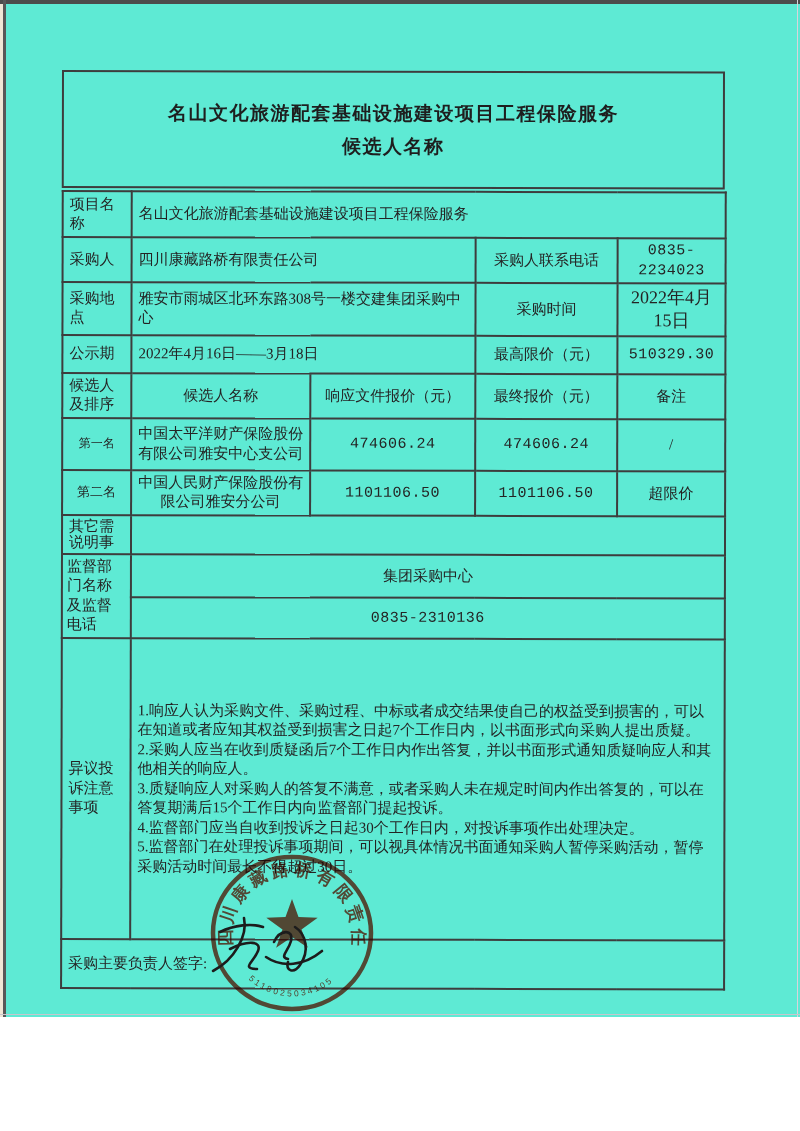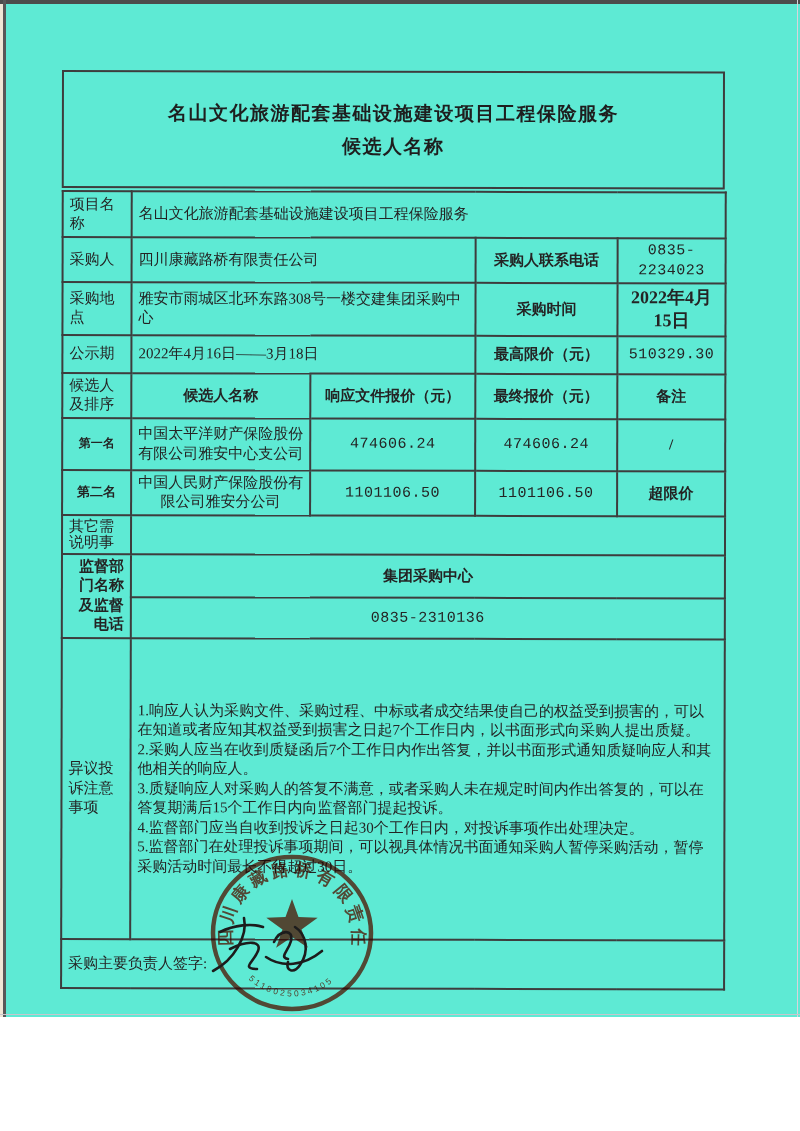--- a/index.html
+++ b/index.html
@@ -15,21 +15,21 @@
   .doc{position:absolute;left:62px;top:70px;width:663px;transform:rotate(0.12deg);transform-origin:0 0;}
   .title-box{box-sizing:border-box;width:663px;height:118px;border:2px solid #3d3d3d;
              display:flex;flex-direction:column;justify-content:center;align-items:center;gap:7px;}
   .title-line{font-family:"Liberation Sans",sans-serif;font-weight:700;font-size:19px;
               letter-spacing:1.5px;color:#1e1e1e;}
 
   table.main{border-collapse:collapse;table-layout:fixed;width:663px;margin-top:2px;}
   table.main td{border:2px solid #3d3d3d;box-sizing:border-box;padding:2px 6px;
                 font-size:15px;line-height:1.3;vertical-align:middle;overflow:hidden;}
   td.lbl{word-break:break-all;text-align:left;padding-left:7px;padding-right:4px;}
-  td.ctr{text-align:center;font-weight:bold;}
+  td.ctr{text-align:center;}
   td.val{text-align:left;padding-left:9px;}
   td.num{text-align:center;font-family:"Liberation Mono",monospace;font-size:13.5px;letter-spacing:0.5px;}
   td.cand-name{text-align:center;font-size:13px;line-height:1.35;padding:2px 4px;}
   td.longtext{font-size:14.5px;line-height:1.56;padding:10px 10px;text-align:left;}
   .obj-item{margin:0;}
   td.sig-row{padding-left:8px;font-size:15px;}
 
   .seal{position:absolute;left:204px;top:852px;mix-blend-mode:multiply;opacity:0.9;}
   .signature{position:absolute;left:200px;top:908px;}
 </style>
@@ -109,21 +109,21 @@
         <td class="num">1101106.50</td>
         <td class="ctr">超限价</td>
       </tr>
 
       <tr style="height:34px">
         <td class="lbl" style="line-height:1.1">其它需说明事</td>
         <td class="val" colspan="4"></td>
       </tr>
 
       <tr style="height:41px">
-        <td class="lbl ctr" rowspan="2" style="text-align:right;padding-left:4px">监督部门名称及监督电话</td>
+        <td class="lbl ctr" rowspan="2" style="text-align:left;padding-left:4px">监督部门名称及监督电话</td>
         <td class="ctr" colspan="4">集团采购中心</td>
       </tr>
       <tr style="height:38px">
         <td class="num" colspan="4">0835-2310136</td>
       </tr>
 
       <tr style="height:301px">
         <td class="lbl">异议投诉注意事项</td>
         <td class="longtext" colspan="4">
           <p class="obj-item">1.响应人认为采购文件、采购过程、中标或者成交结果使自己的权益受到损害的，可以在知道或者应知其权益受到损害之日起7个工作日内，以书面形式向采购人提出质疑。</p>

